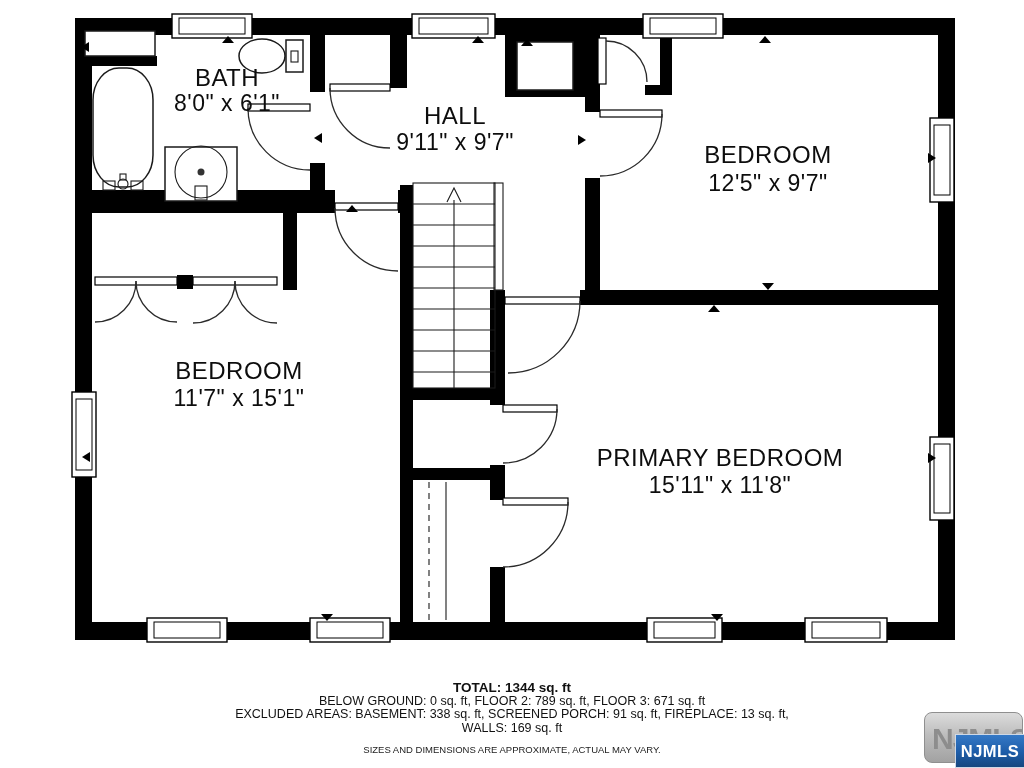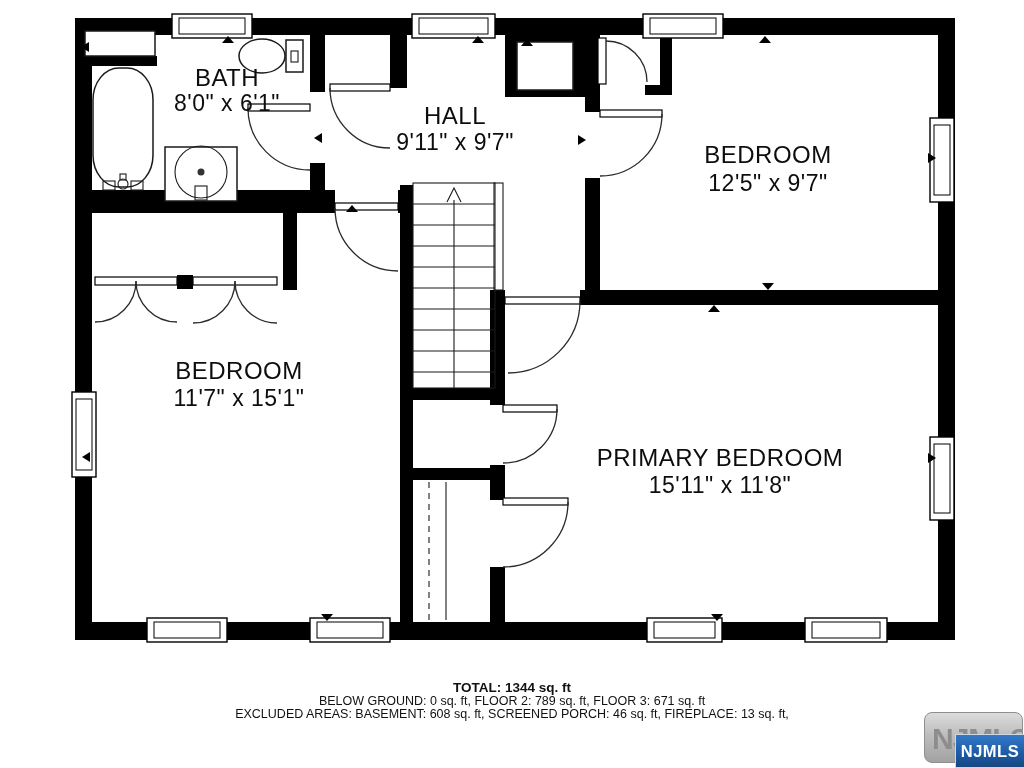--- a/index.html
+++ b/index.html
@@ -218,21 +218,23 @@
     <text class="room-label" x="239" y="379">BEDROOM</text>
     <text class="room-dims" x="239" y="406">11'7" x 15'1"</text>
     <text class="room-label" x="720" y="466">PRIMARY BEDROOM</text>
     <text class="room-dims" x="720" y="493">15'11" x 11'8"</text>
   </g>
 </svg>
 
 <div id="footer">
   <div class="l1">TOTAL: 1344 sq. ft</div>
   <div class="l">BELOW GROUND: 0 sq. ft, FLOOR 2: 789 sq. ft, FLOOR 3: 671 sq. ft</div>
-  <div class="l">EXCLUDED AREAS: BASEMENT: 608 sq. ft, SCREENED PORCH: 46 sq. ft, FIREPLACE: 13 sq. ft,</div>
+  <div class="l">EXCLUDED AREAS: BASEMENT: 338 sq. ft, SCREENED PORCH: 91 sq. ft, FIREPLACE: 13 sq. ft,</div>
+  <div class="l">WALLS: 169 sq. ft</div>
+  <div class="disc">SIZES AND DIMENSIONS ARE APPROXIMATE, ACTUAL MAY VARY.</div>
 </div>
 
 <div id="wm">
   <div class="wm-text">NJMLS</div>
 </div>
 <div id="badge">
   <div class="badge-text">NJMLS</div>
 </div>
 
 </body></html>

